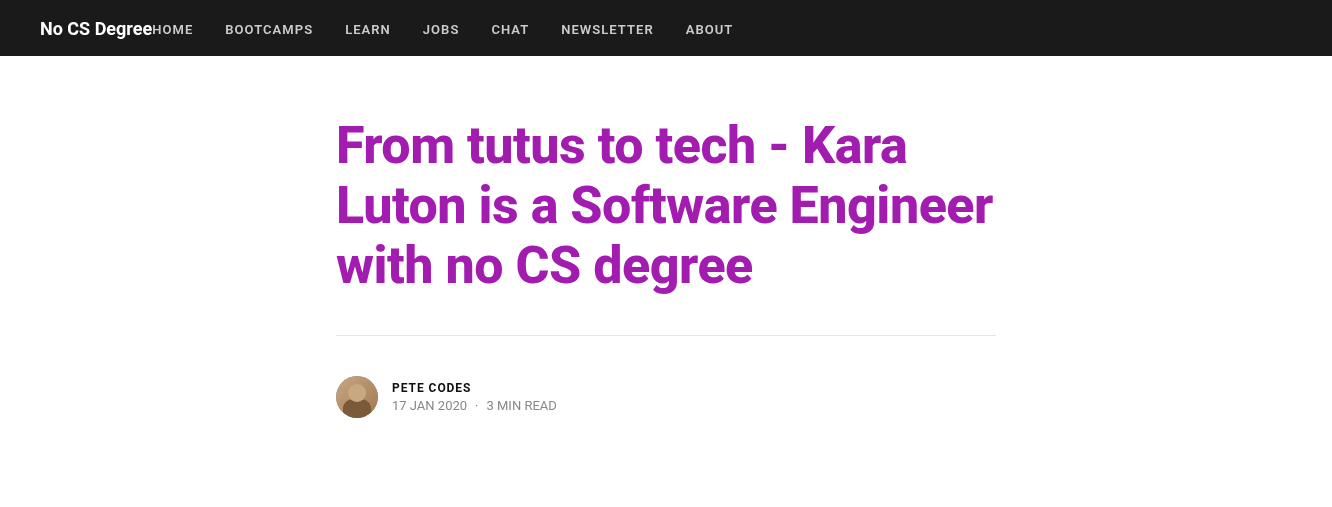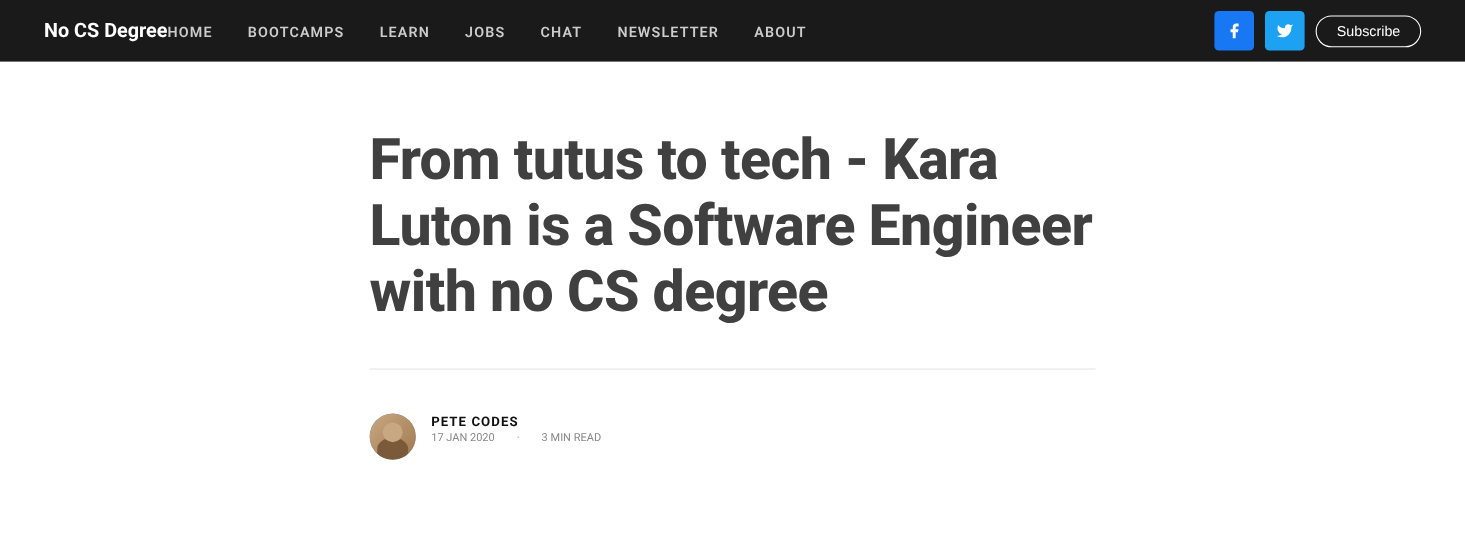--- a/index.html
+++ b/index.html
@@ -97,34 +97,34 @@
     .main-content {
       max-width: 700px;
       margin: 0 auto;
       padding: 60px 20px 40px 20px;
     }
 
     .article-title {
       font-size: 52px;
       font-weight: 800;
       line-height: 1.15;
-      color: #404040;
+      color: #a21caf;
       margin-bottom: 40px;
       letter-spacing: -0.5px;
     }
 
     .article-divider {
       border: none;
       border-top: 1px solid #e5e5e5;
       margin-bottom: 24px;
     }
 
     .article-meta {
       display: flex;
-      align-items: flex-start;
+      align-items: center;
       gap: 14px;
       margin-top: 40px;
     }
 
     .author-avatar {
       width: 42px;
       height: 42px;
       border-radius: 50%;
       background: #888;
       overflow: hidden;
@@ -176,25 +176,25 @@
 
     .author-name {
       font-size: 12px;
       font-weight: 700;
       color: #111111;
       letter-spacing: 0.08em;
       text-transform: uppercase;
     }
 
     .article-date-read {
-      font-size: 10px;
+      font-size: 13px;
       color: #888888;
       display: flex;
       align-items: center;
-      gap: 20px;
+      gap: 8px;
     }
 
     .dot-separator {
       color: #888888;
     }
   </style>
 </head>
 <body>
 
 <nav>
@@ -216,33 +216,20 @@
       <li>
         <a>CHAT</a>
       </li>
       <li>
         <a>NEWSLETTER</a>
       </li>
       <li>
         <a>ABOUT</a>
       </li>
     </ul>
-  </div>
-  <div class="nav-right">
-    <button class="social-btn facebook-btn">
-      <svg width="16" height="16" viewBox="0 0 24 24" fill="white">
-        <path d="M18 2h-3a5 5 0 0 0-5 5v3H7v4h3v8h4v-8h3l1-4h-4V7a1 1 0 0 1 1-1h3z"></path>
-      </svg>
-    </button>
-    <button class="social-btn twitter-btn">
-      <svg width="16" height="16" viewBox="0 0 24 24" fill="white">
-        <path d="M23 3a10.9 10.9 0 0 1-3.14 1.53 4.48 4.48 0 0 0-7.86 3v1A10.66 10.66 0 0 1 3 4s-4 9 5 13a11.64 11.64 0 0 1-7 2c9 5 20 0 20-11.5a4.5 4.5 0 0 0-.08-.83A7.72 7.72 0 0 0 23 3z"></path>
-      </svg>
-    </button>
-    <button class="subscribe-btn">Subscribe</button>
   </div>
 </nav>
 
 <main class="main-content">
   <h1 class="article-title">From tutus to tech - Kara Luton is a Software Engineer with no CS degree</h1>
   <hr class="article-divider">
   <div class="article-meta">
     <div class="author-avatar">
       <div class="avatar-img"></div>
     </div>

